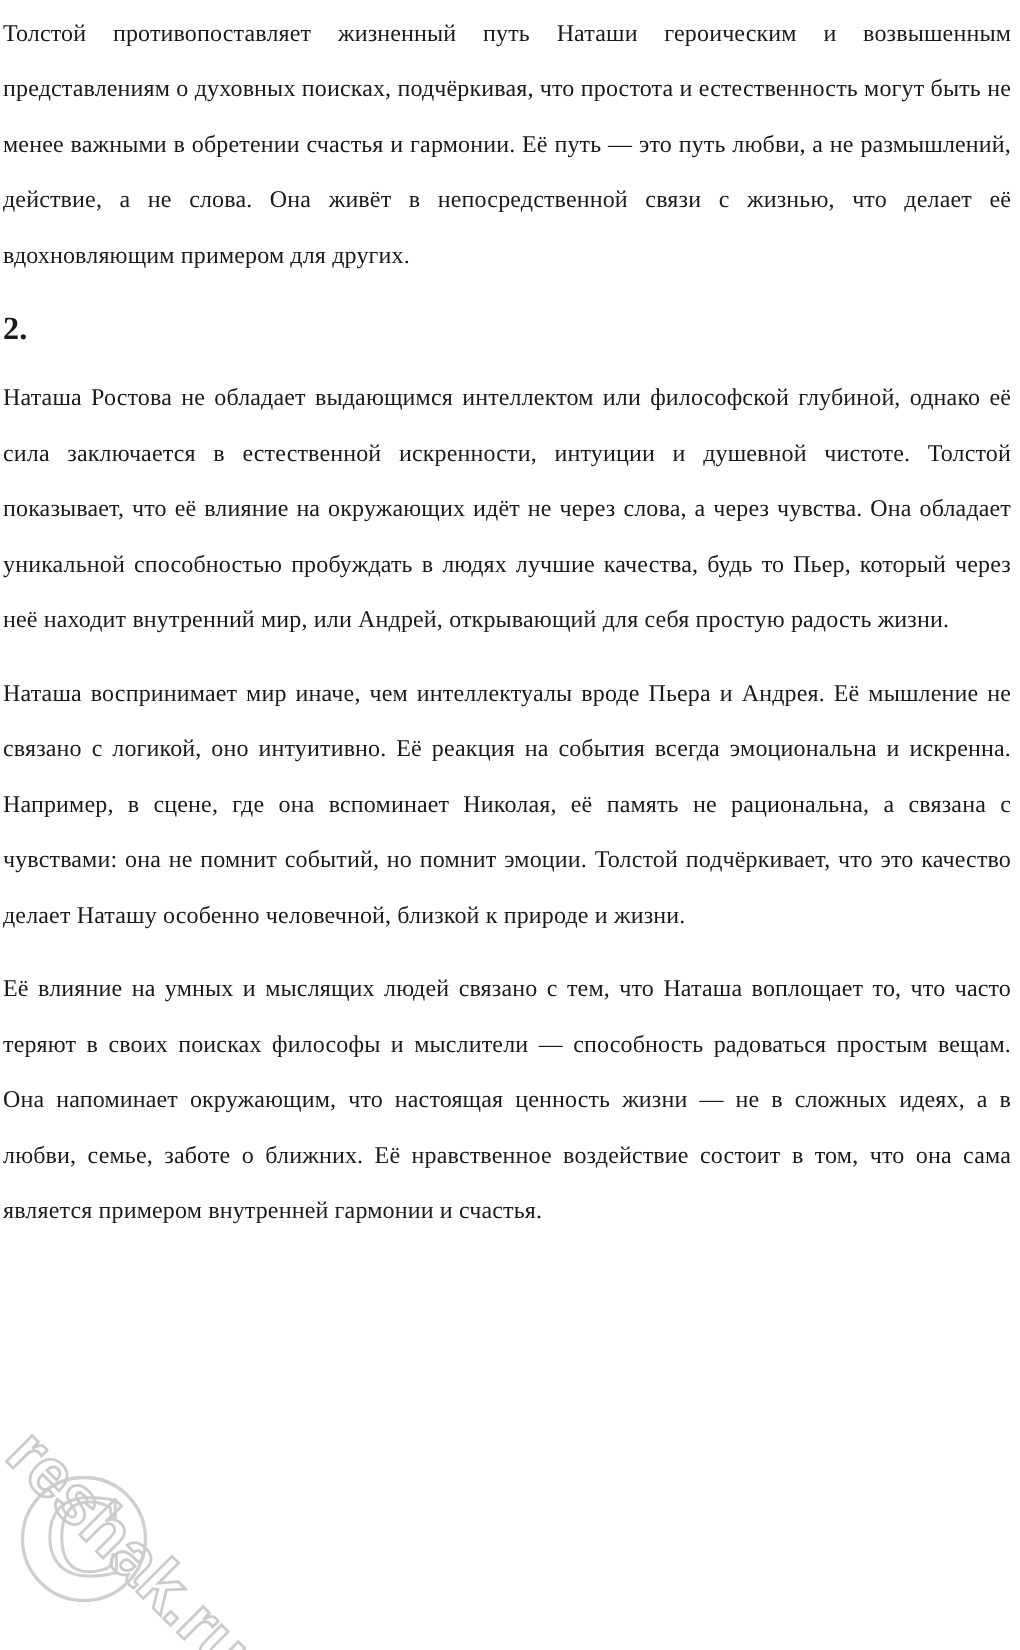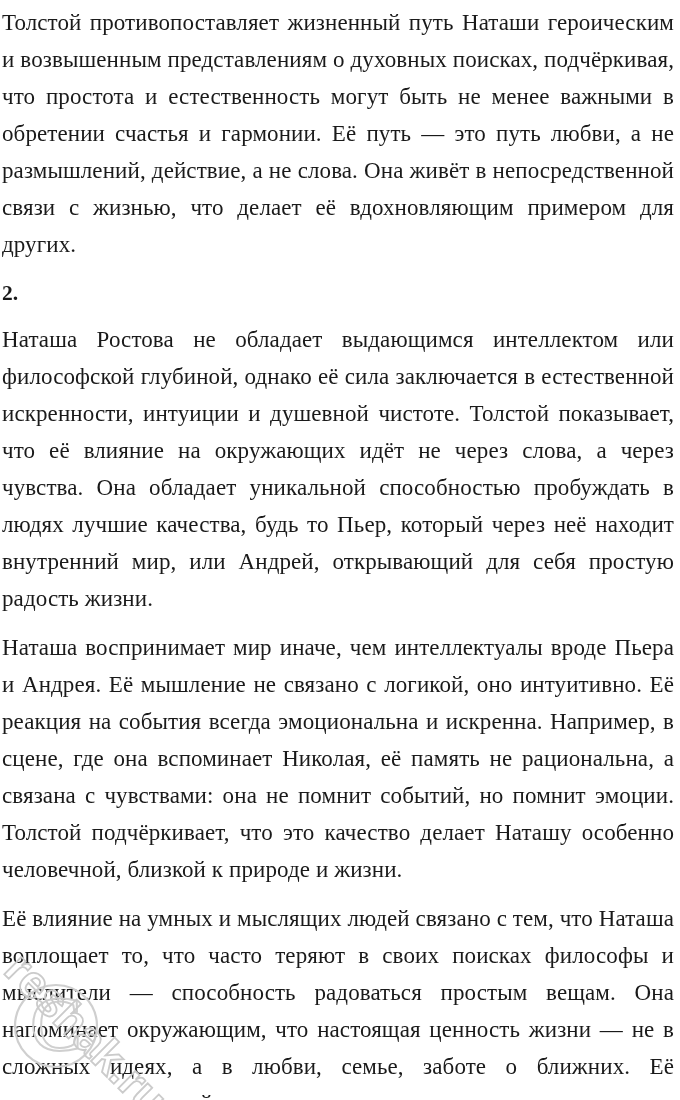--- a/index.html
+++ b/index.html
@@ -20,21 +20,21 @@
     position: absolute;
     left: 0;
     top: 0;
     width: 680px;
     height: 1100px;
     box-sizing: border-box;
     padding: 4px 6px 0 2px;
   }
 
   .doc-paragraph {
-    font-size: 23px;
+    font-size: 16px;
     line-height: 37px;
     text-align: justify;
     text-justify: inter-word;
     margin: 0 0 12px 0;
     hyphens: none;
     word-spacing: 0px;
     letter-spacing: 0.1px;
   }
 
   .doc-paragraph:last-of-type {

